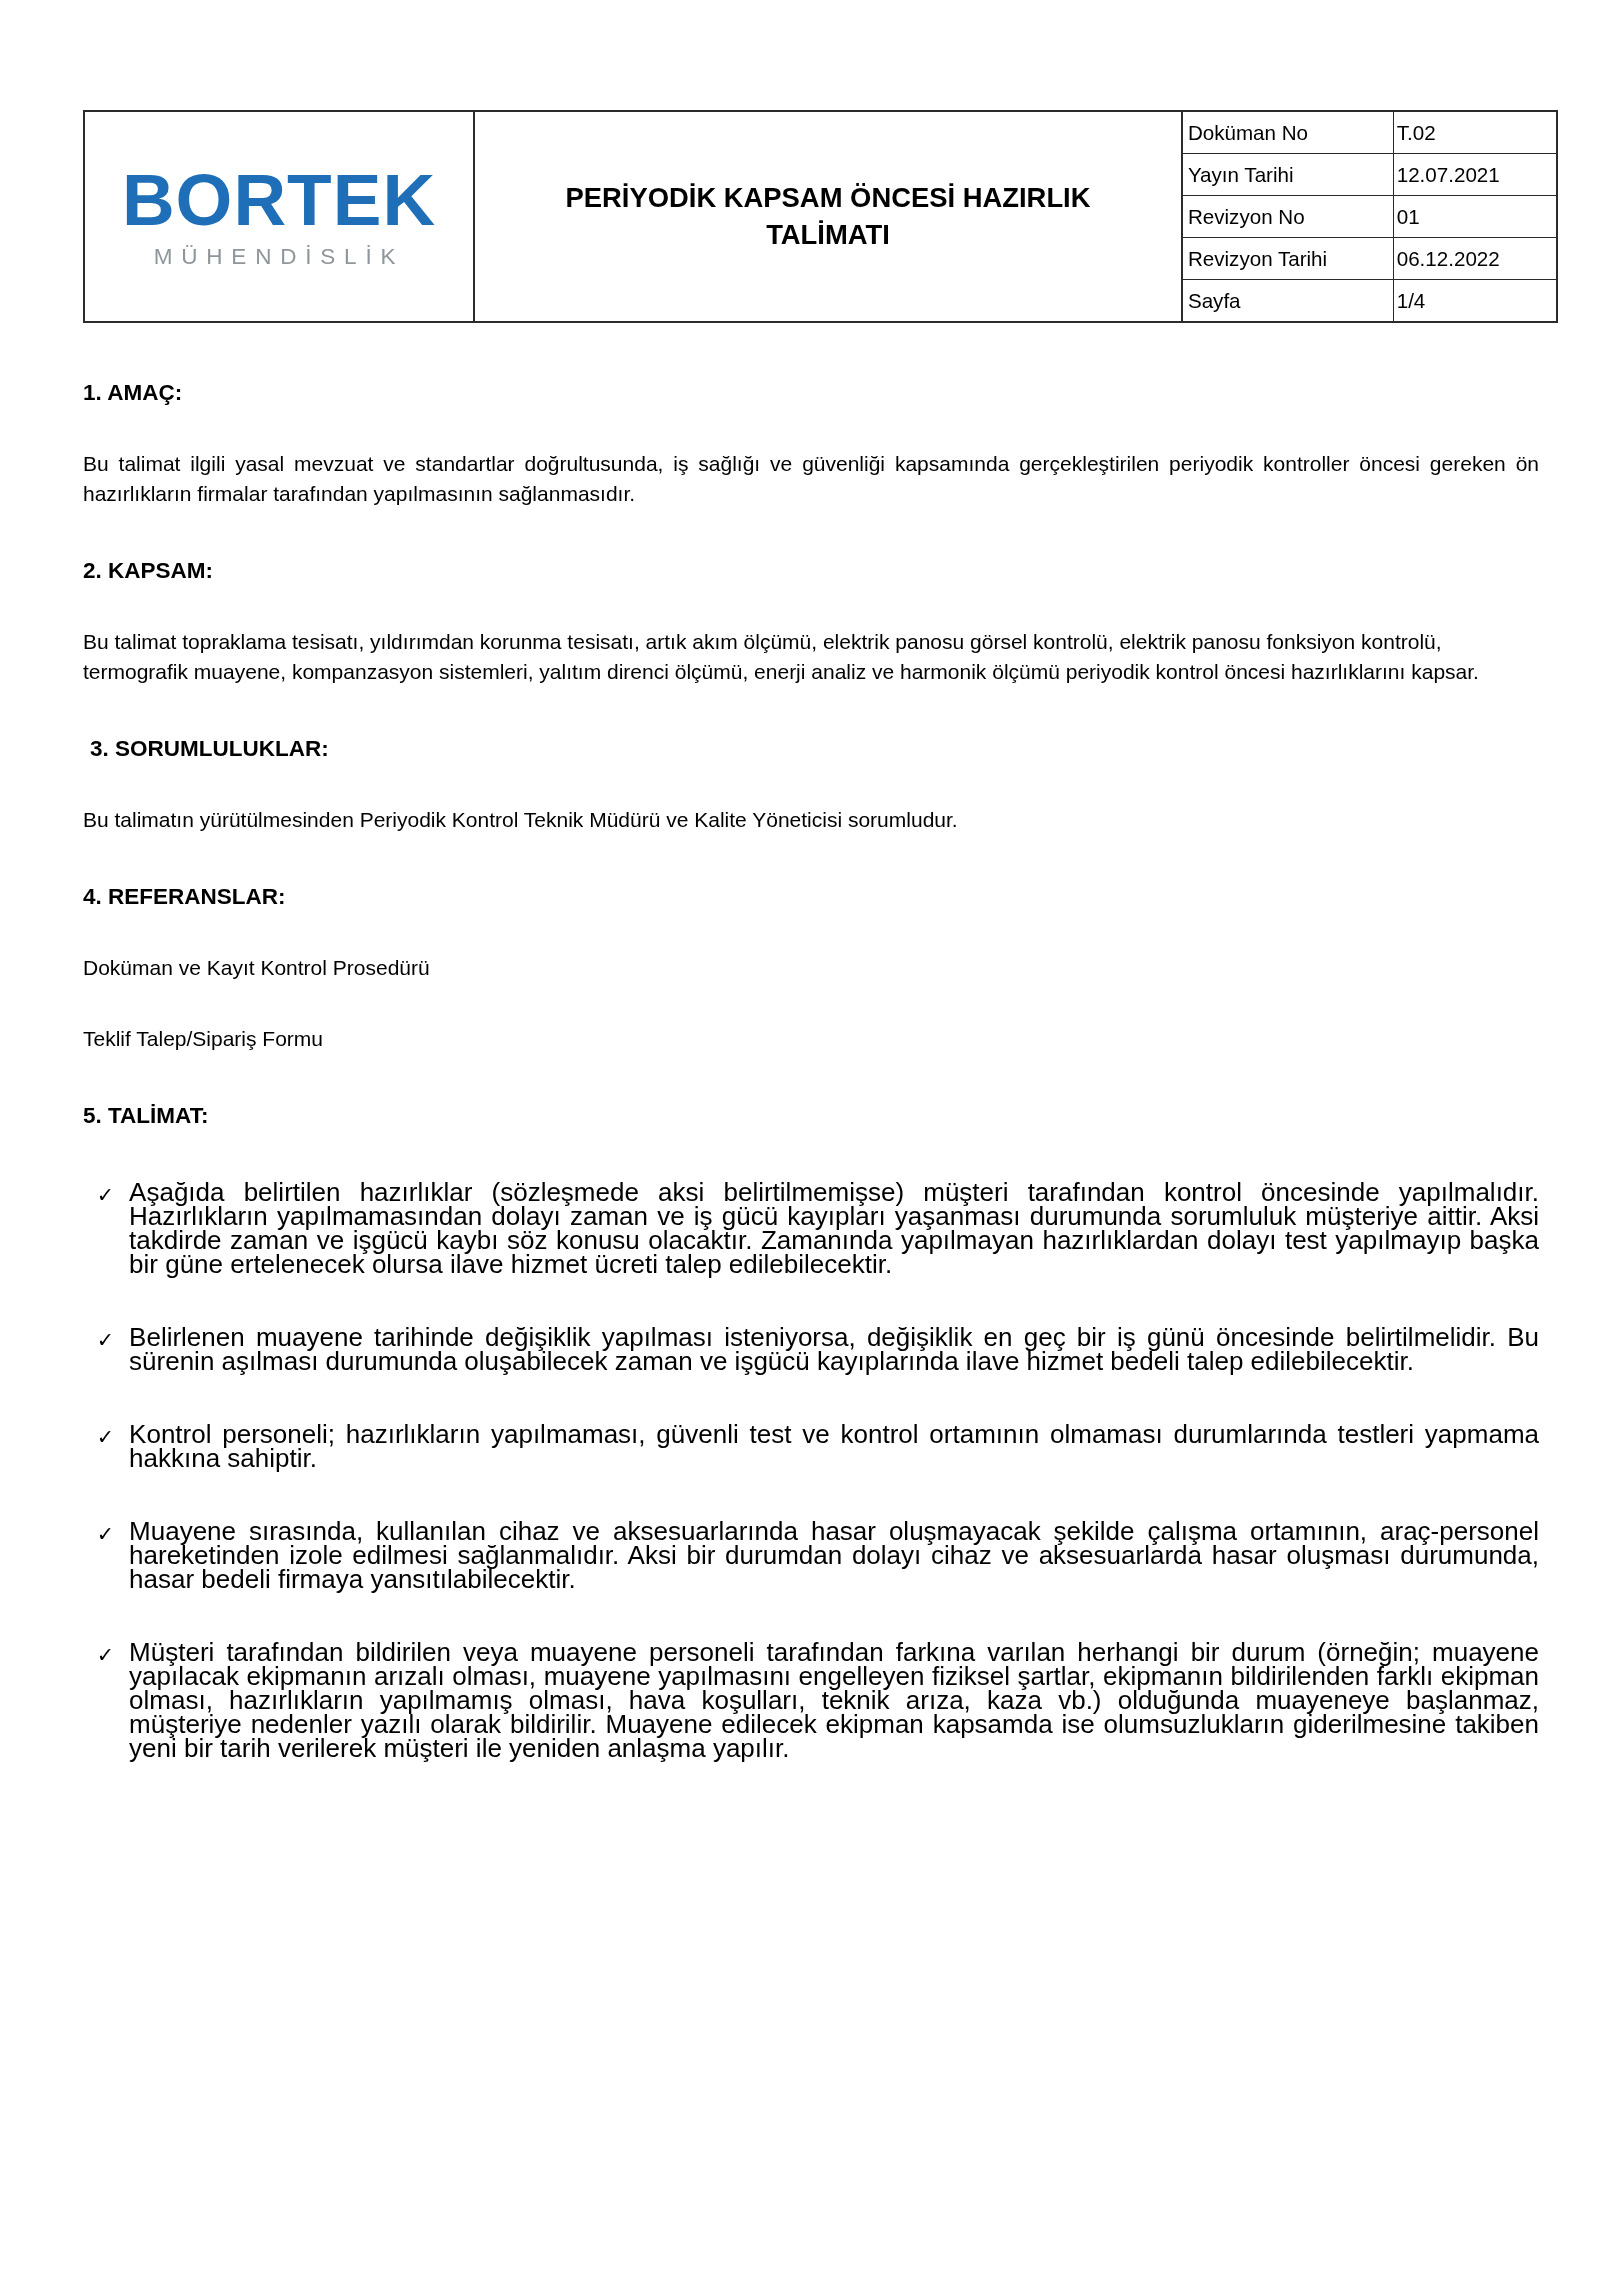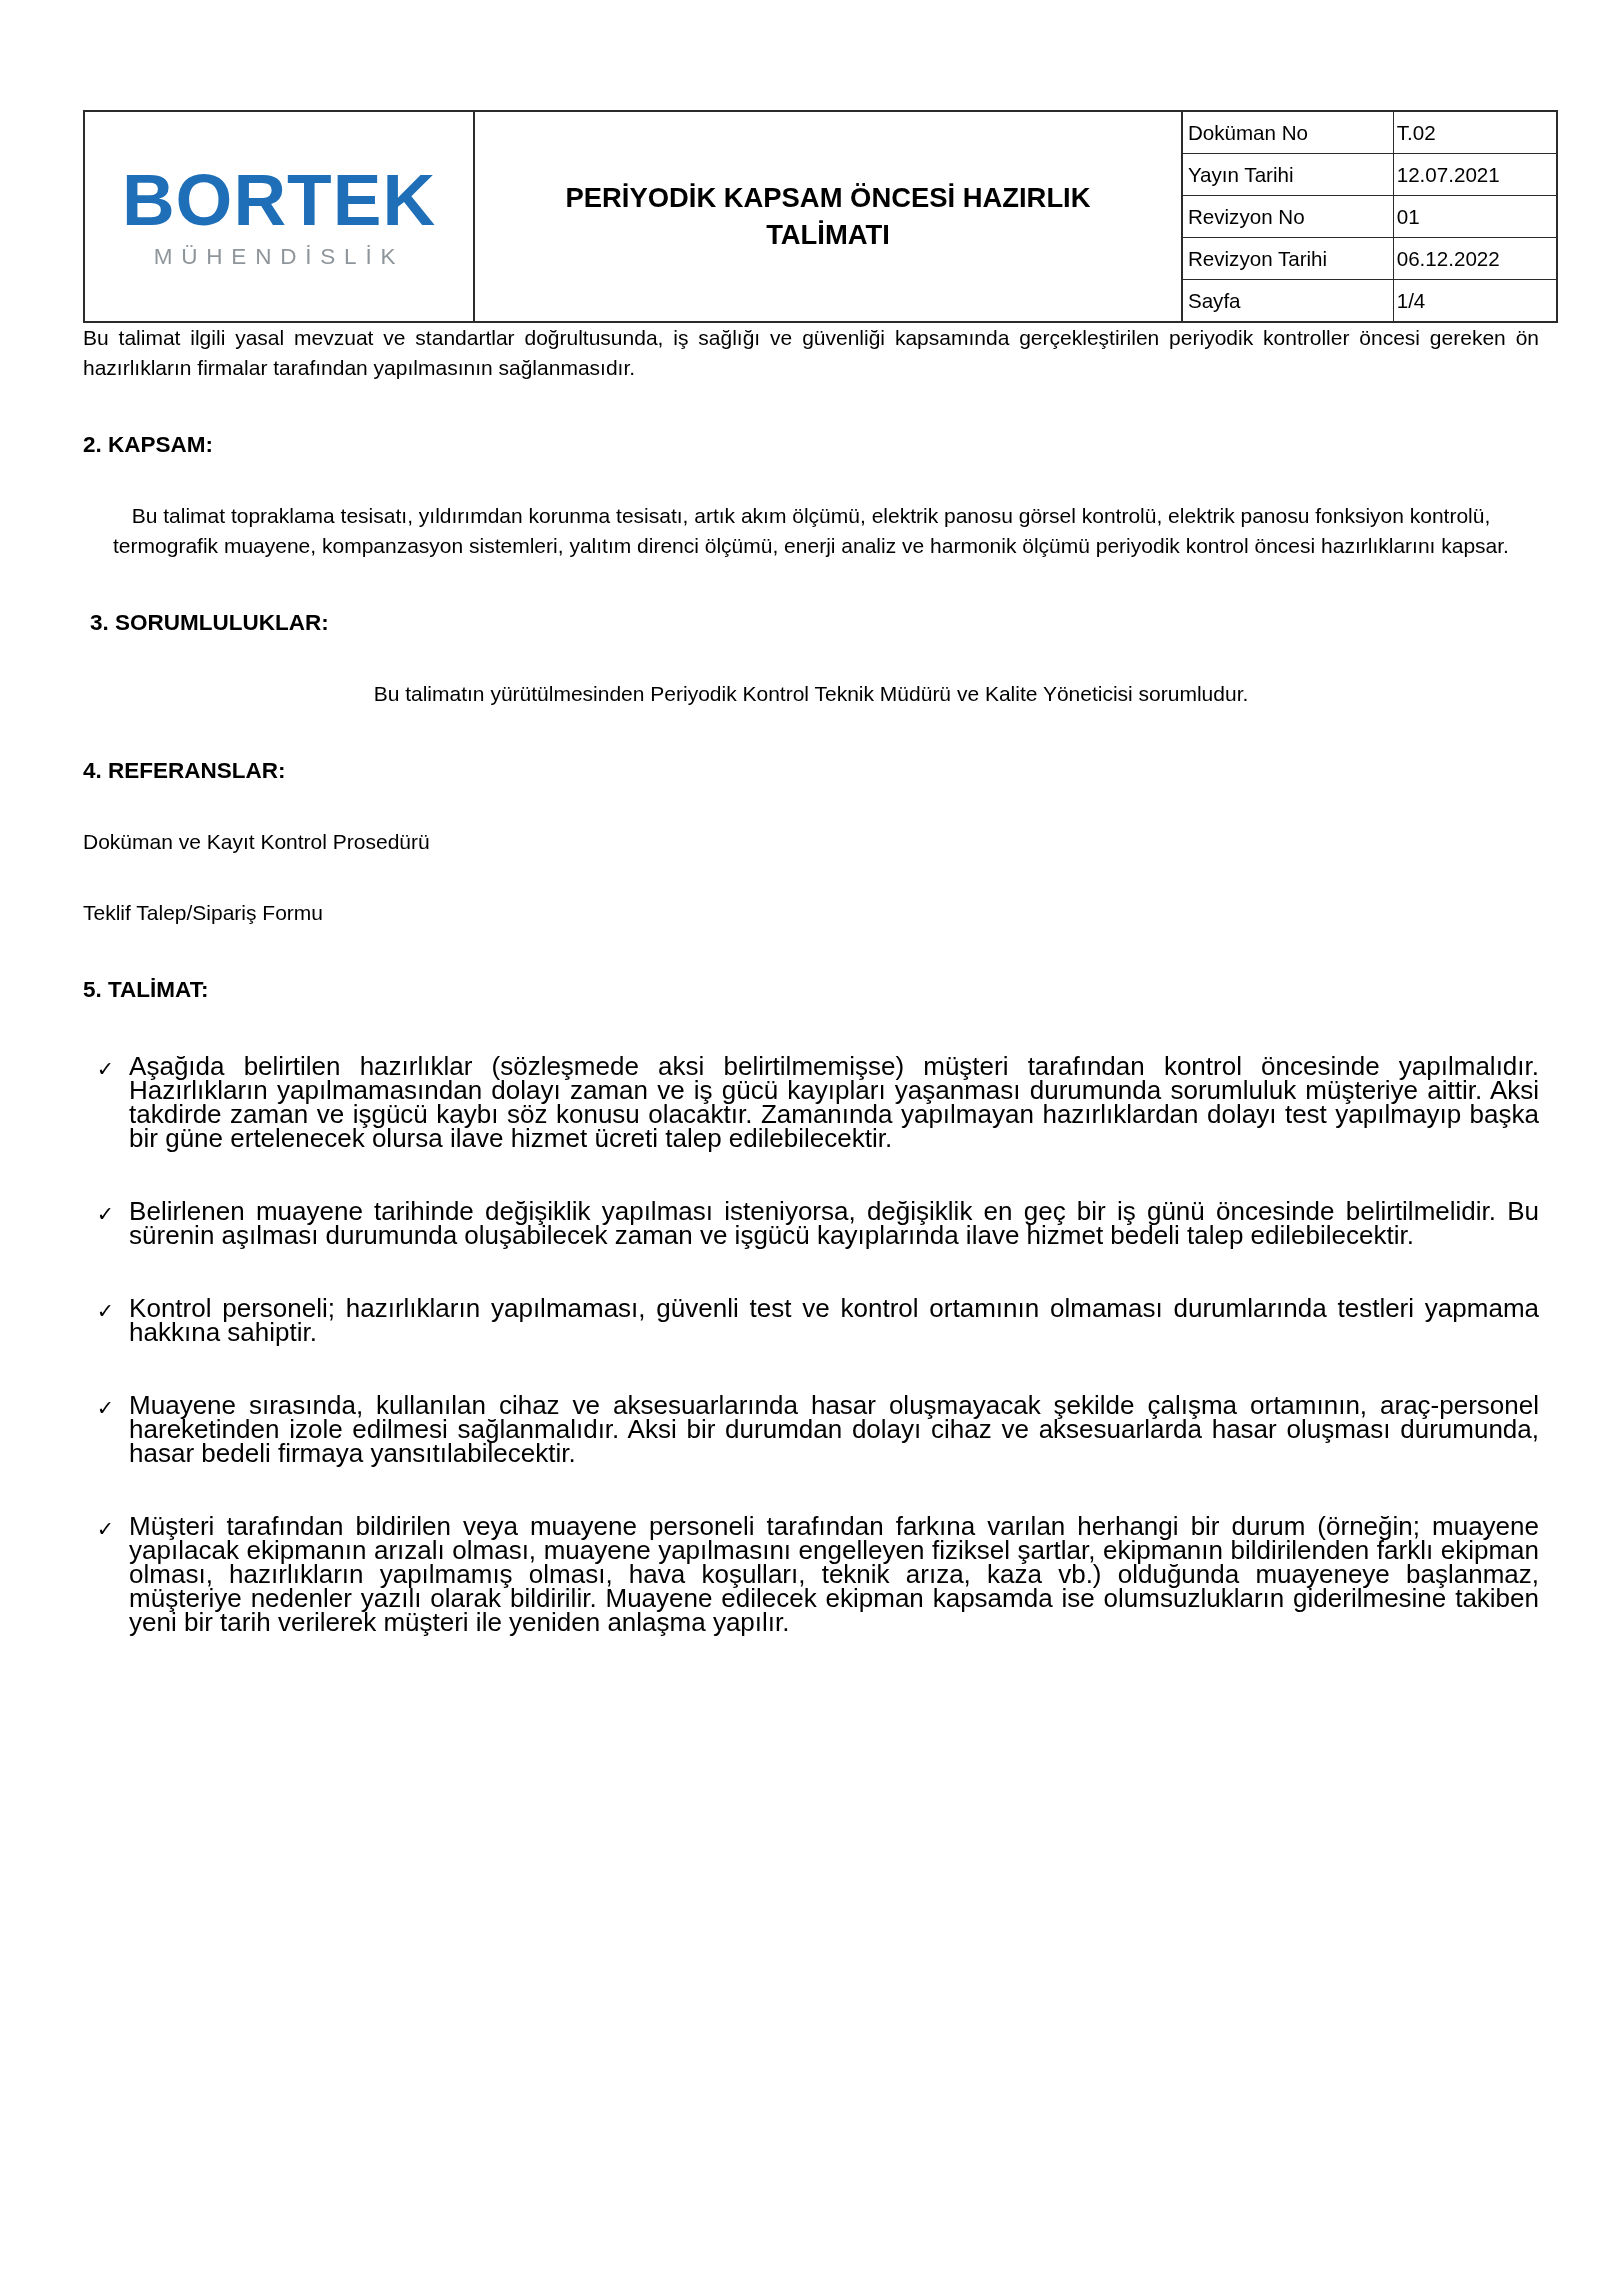--- a/index.html
+++ b/index.html
@@ -56,21 +56,20 @@
     font-size: 22.5px;
     font-weight: 700;
     margin: 49px 0 43px 0;
   }
   .section-heading.first { margin-top: 57px; }
   .section-heading.indent-sm { padding-left: 6.9px; }
   .para {
     font-size: 21px;
     line-height: 30px;
     margin: 0 0 5.9px 0;
-    text-align: center;
   }
   .para.justified { text-align: justify; }
   .ref-line {
     font-size: 21px;
     line-height: 30px;
     margin: 0 0 41px 0;
   }
   .bullets { margin-top: 51px; }
   .bullet {
     display: flex;
@@ -121,20 +120,21 @@
       <td class="meta-label inner">Revizyon Tarihi</td>
       <td class="meta-value inner">06.12.2022</td>
     </tr>
     <tr>
       <td class="meta-label inner">Sayfa</td>
       <td class="meta-value inner">1/4</td>
     </tr>
   </tbody>
     </table>
 
+  <div class="section-heading first">1. AMAÇ:</div>
   <p class="para justified">Bu talimat ilgili yasal mevzuat ve standartlar doğrultusunda, iş sağlığı ve güvenliği kapsamında gerçekleştirilen periyodik kontroller öncesi gereken ön hazırlıkların firmalar tarafından yapılmasının sağlanmasıdır.</p>
 
   <div class="section-heading">2. KAPSAM:</div>
   <p class="para">Bu talimat topraklama tesisatı, yıldırımdan korunma tesisatı, artık akım ölçümü, elektrik panosu görsel kontrolü, elektrik panosu fonksiyon kontrolü, termografik muayene, kompanzasyon sistemleri, yalıtım direnci ölçümü, enerji analiz ve harmonik ölçümü periyodik kontrol öncesi hazırlıklarını kapsar.</p>
 
   <div class="section-heading indent-sm">3. SORUMLULUKLAR:</div>
   <p class="para">Bu talimatın yürütülmesinden Periyodik Kontrol Teknik Müdürü ve Kalite Yöneticisi sorumludur.</p>
 
   <div class="section-heading">4. REFERANSLAR:</div>
   <p class="ref-line">Doküman ve Kayıt Kontrol Prosedürü</p>

